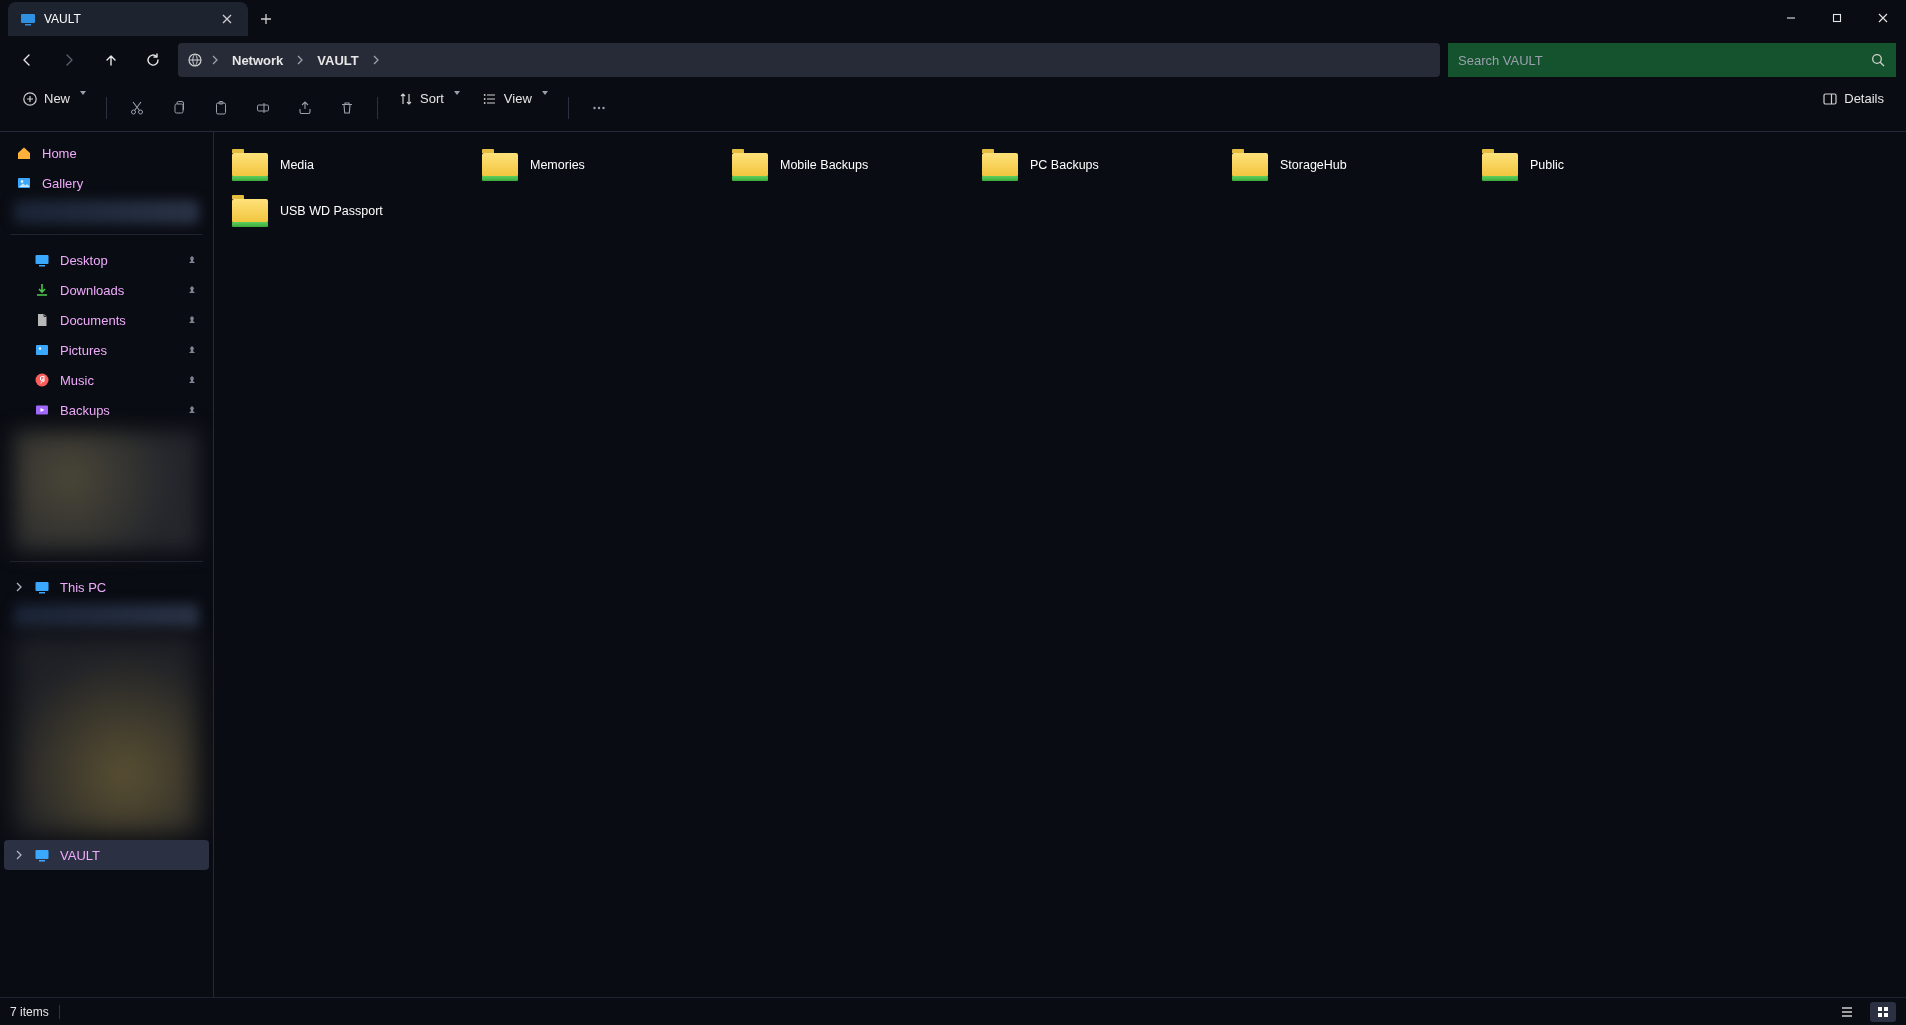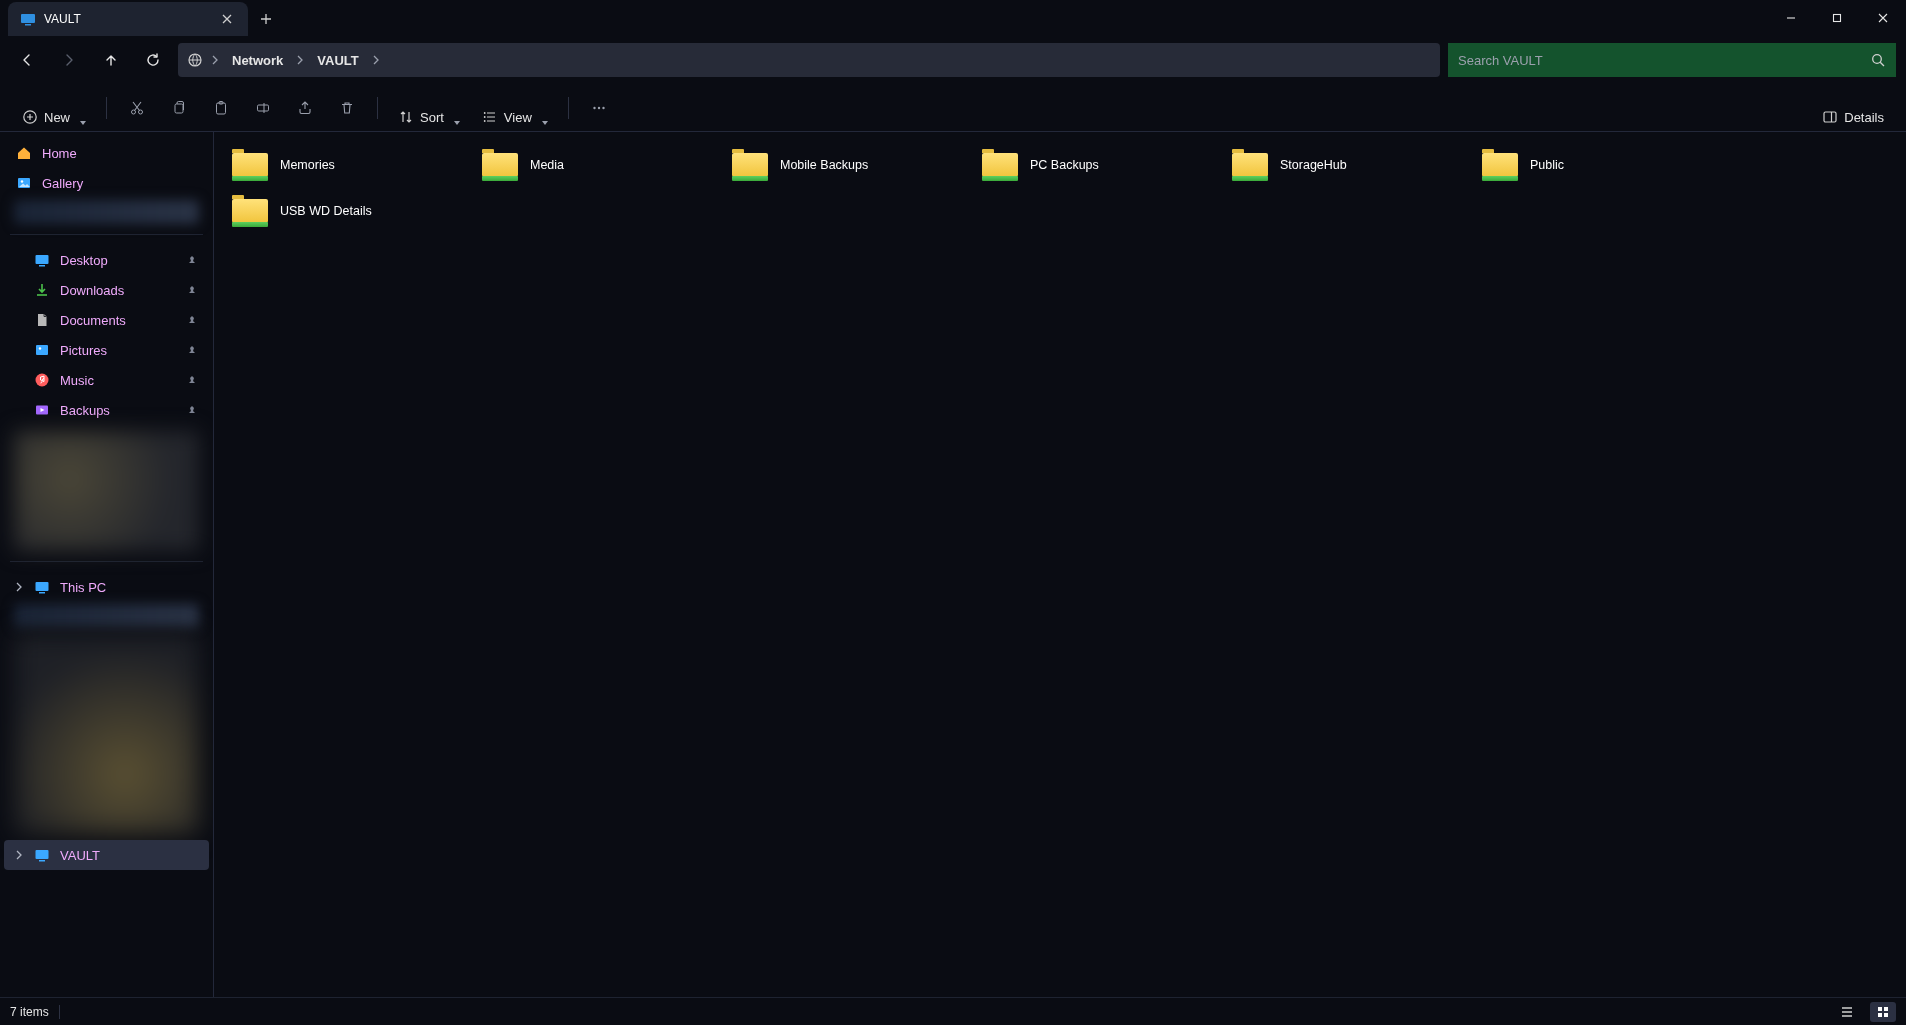--- a/index.html
+++ b/index.html
@@ -140,21 +140,21 @@
   display: flex;
   align-items: center;
   padding: 0 14px;
   gap: 6px;
   background: #0a0c13;
   border-bottom: 1px solid #23283a;
 }
 .tool-btn {
   height: 34px;
   padding: 0 8px;
-  display: flex; align-items: flex-end; gap:6px;
+  display: flex; align-items: flex-start; gap:6px;
   border-radius: 4px;
   color: #e6e6e6;
   font-size: 13px;
 }
 .tool-icon-btn {
   width: 36px; height: 34px;
   display: flex; align-items:center; justify-content:center;
   border-radius: 4px;
   color: #9ba0ad;
 }
@@ -656,29 +656,29 @@
   </div>
 
   <div class="content">
     <div class="files-grid">
       <div class="file-item">
         <div class="folder-icon">
             <div class="tab"></div>
             <div class="body"></div>
             <div class="bar"></div>
           </div>
-        <span class="file-label">Memories</span>
+        <span class="file-label">Media</span>
       </div>
       <div class="file-item">
         <div class="folder-icon">
             <div class="tab"></div>
             <div class="body"></div>
             <div class="bar"></div>
           </div>
-        <span class="file-label">Media</span>
+        <span class="file-label">Memories</span>
       </div>
       <div class="file-item">
         <div class="folder-icon">
             <div class="tab"></div>
             <div class="body"></div>
             <div class="bar"></div>
           </div>
         <span class="file-label">Mobile Backups</span>
       </div>
       <div class="file-item">
@@ -704,21 +704,21 @@
             <div class="bar"></div>
           </div>
         <span class="file-label">Public</span>
       </div>
       <div class="file-item">
         <div class="folder-icon">
             <div class="tab"></div>
             <div class="body"></div>
             <div class="bar"></div>
           </div>
-        <span class="file-label">USB WD Details</span>
+        <span class="file-label">USB WD Passport</span>
       </div>
     </div>
   </div>
 </div>
 
 <div class="statusbar">
   <span>7 items</span>
   <span class="status-sep"></span>
   <div class="spacer"></div>
   <div class="view-toggle">

